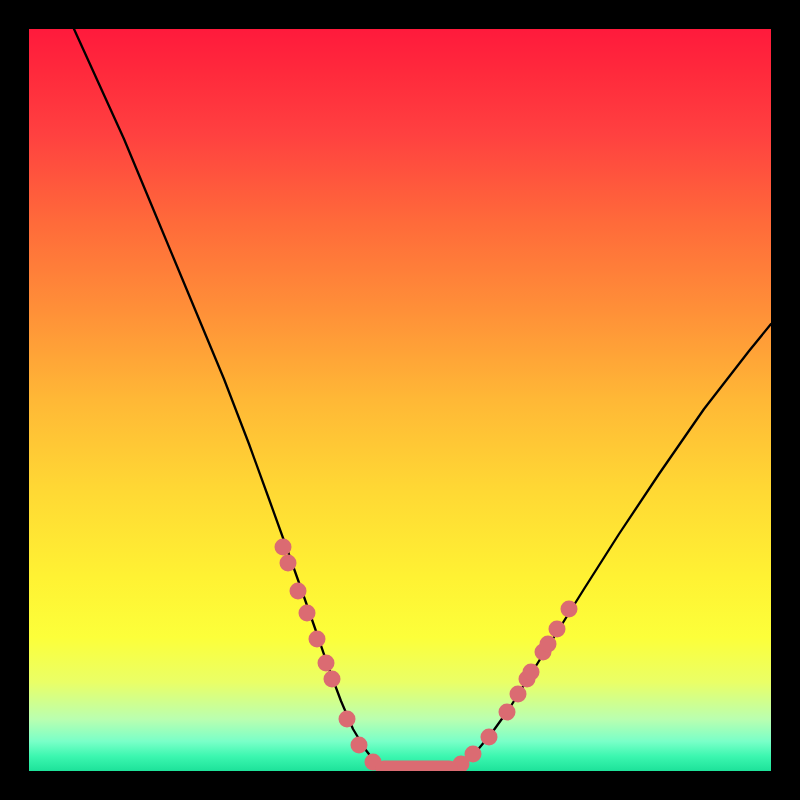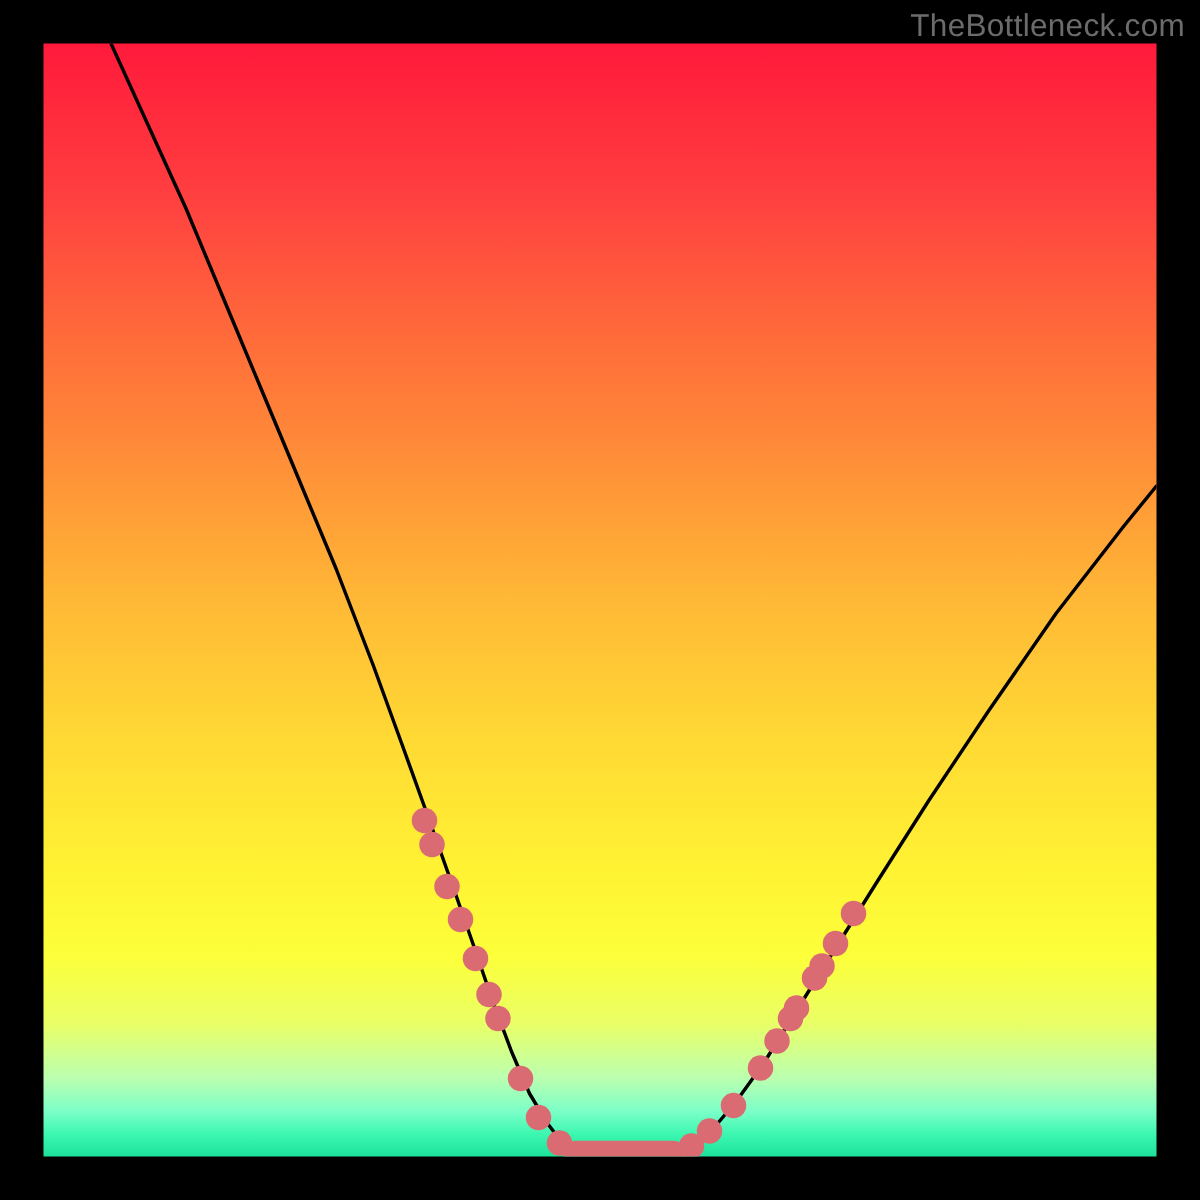--- a/index.html
+++ b/index.html
@@ -92,14 +92,13 @@
           <circle cx="502" cy="643" r="8.5" fill="#db6b72"></circle>
           <circle cx="514" cy="623" r="8.5" fill="#db6b72"></circle>
           <circle cx="519" cy="615" r="8.5" fill="#db6b72"></circle>
           <circle cx="528" cy="600" r="8.5" fill="#db6b72"></circle>
           <circle cx="540" cy="580" r="8.5" fill="#db6b72"></circle>
         </g>
       <path id="flat-path" fill="none" stroke-linecap="round" d="M355 740 L420 740" stroke="#db6b72" stroke-width="17"></path>
     </svg>
 
   </div>
-  <div class="watermark">TheBottleneck.com</div>
 </div>
 
 </body></html>

